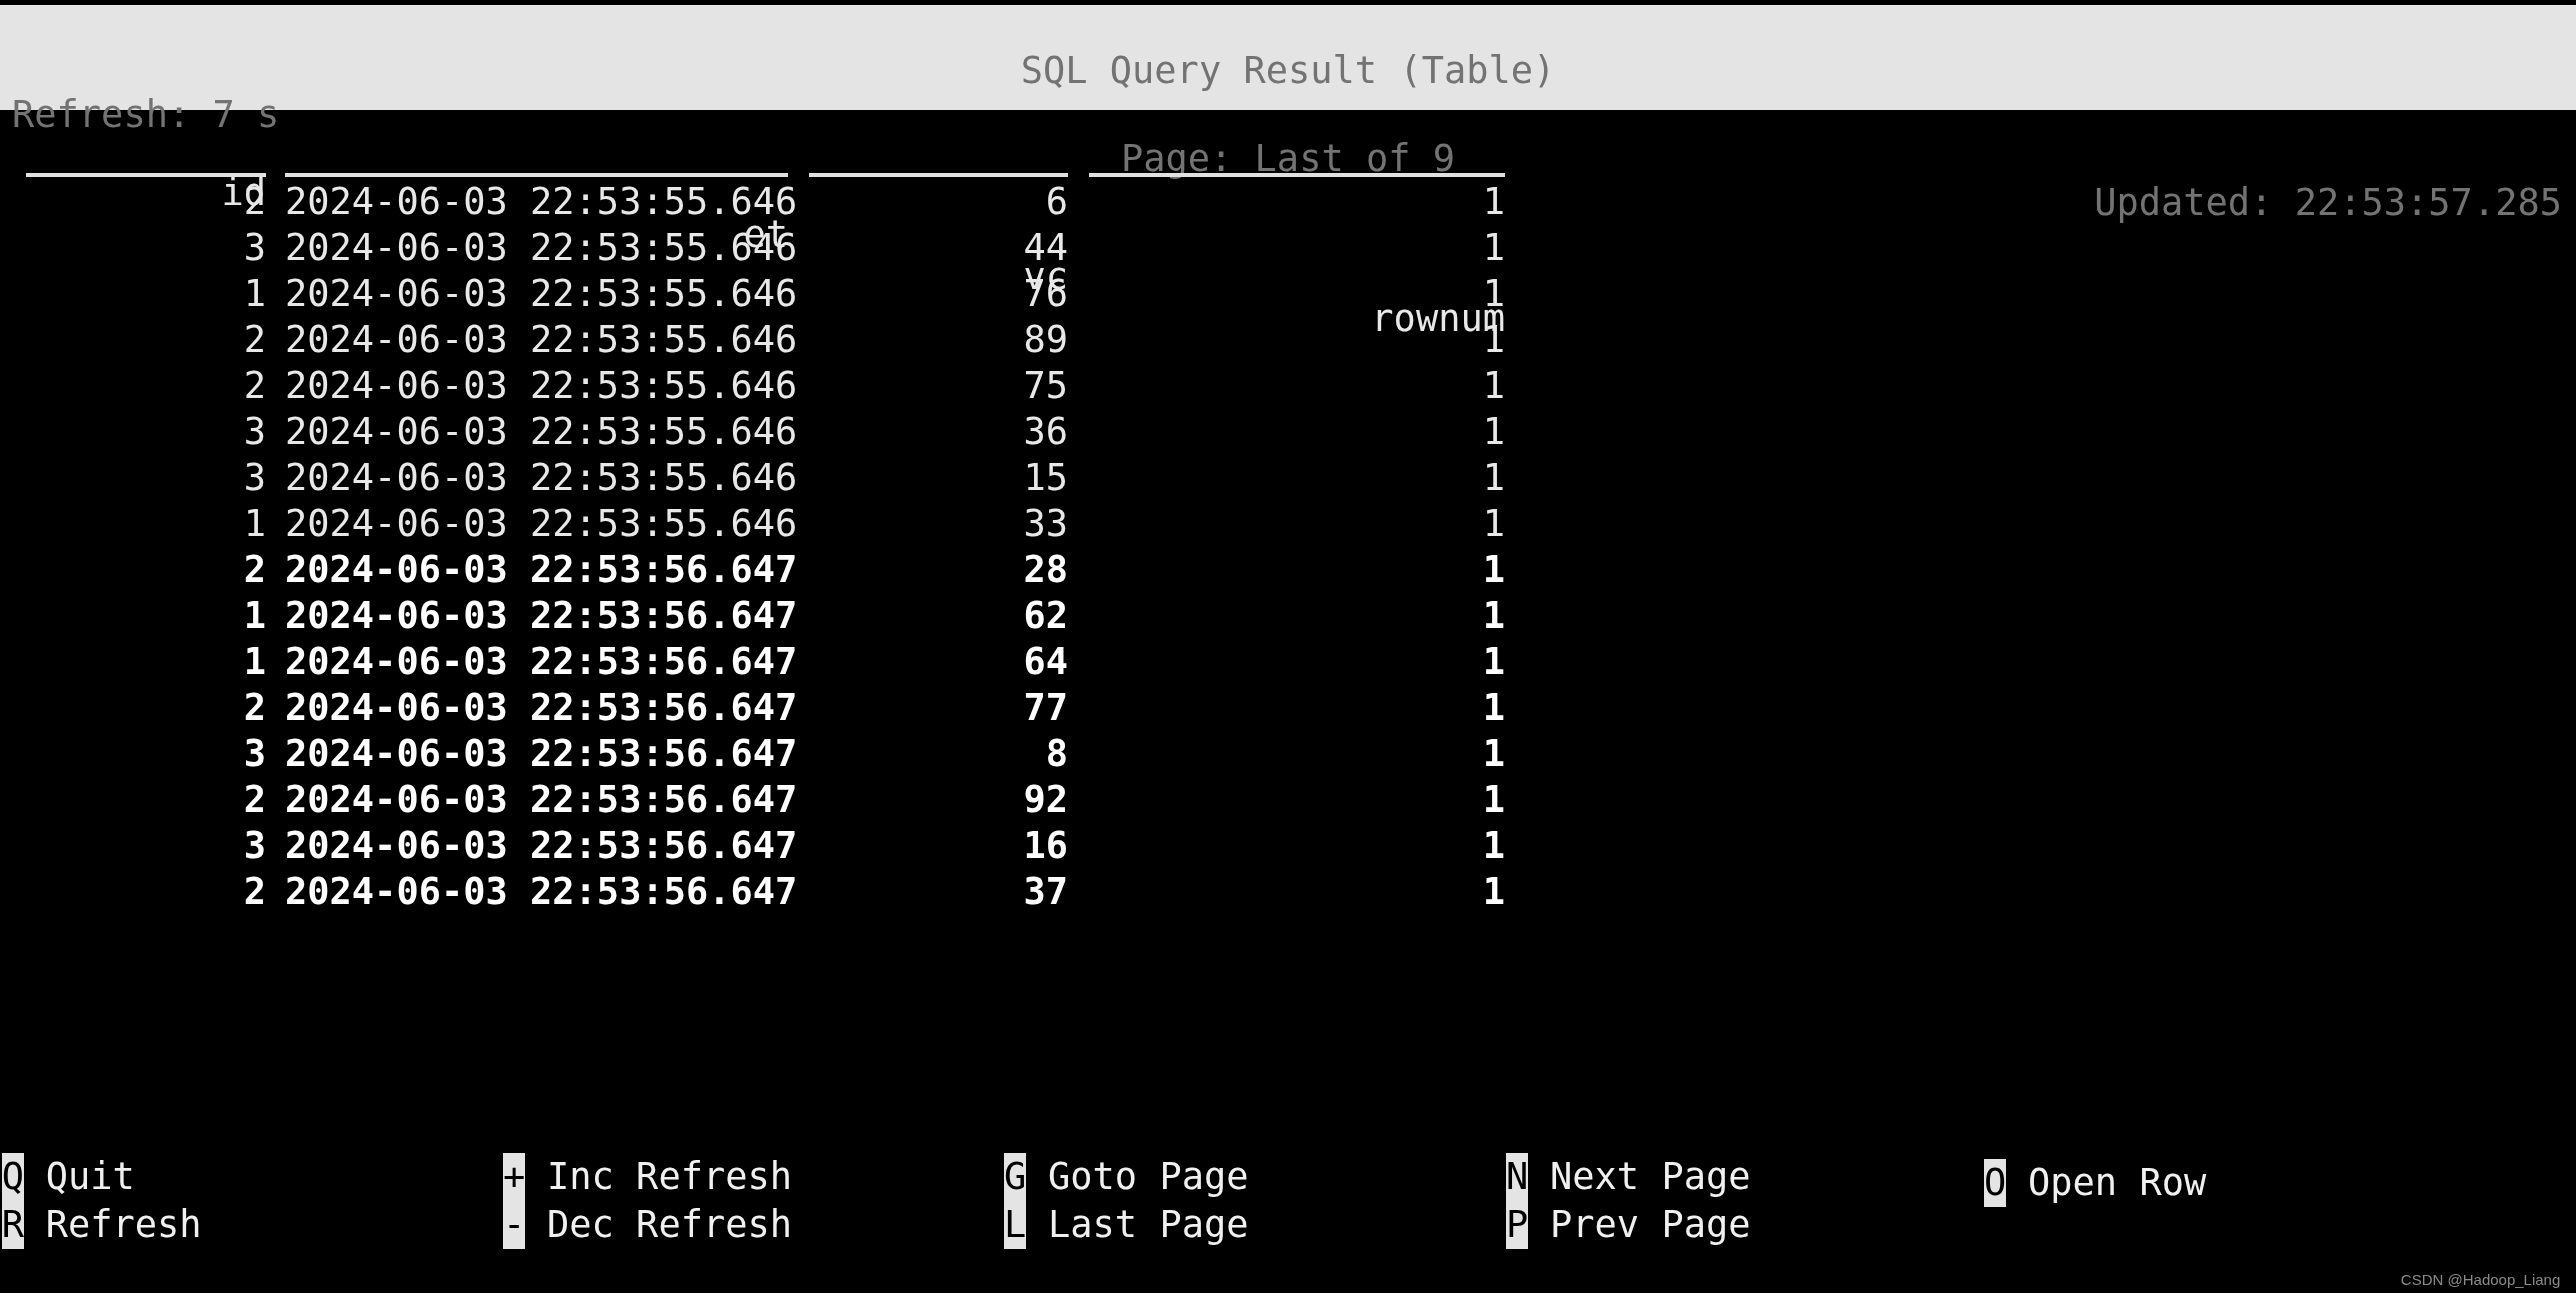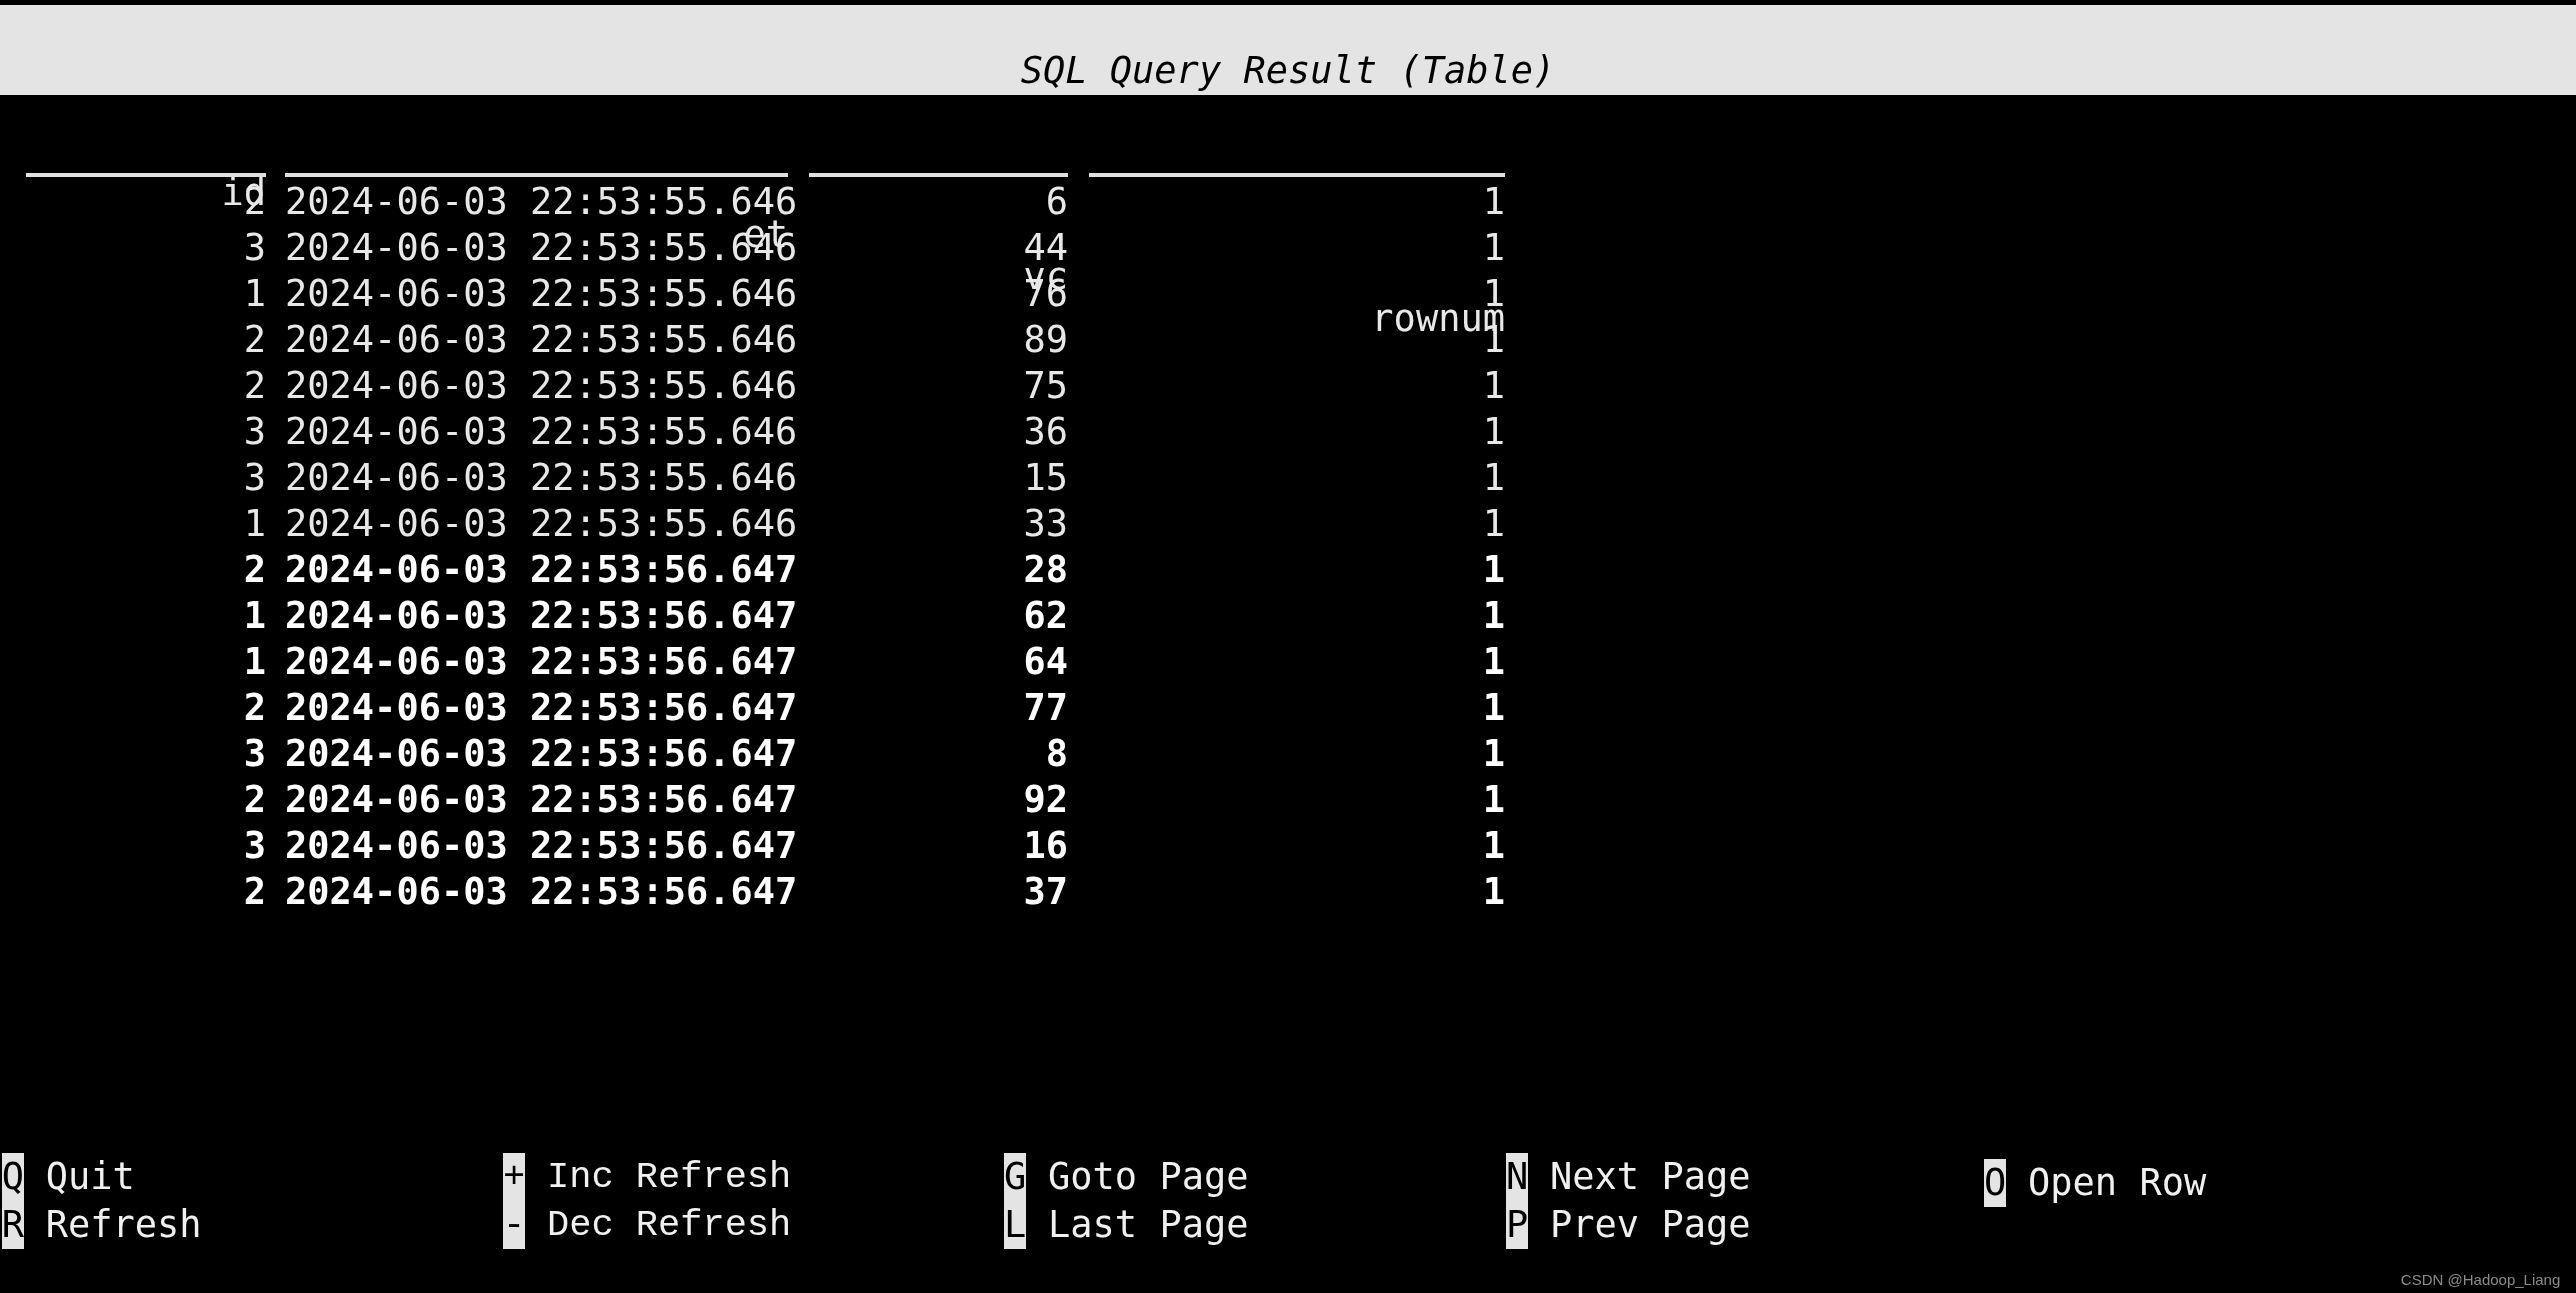--- a/index.html
+++ b/index.html
@@ -15,24 +15,23 @@
     overflow: hidden;
     font-family: "DejaVu Sans Mono", "Liberation Mono", monospace;
   }
 
   
   .header-bar {
     position: absolute;
     left: 0;
     top: 5.2px;
     width: 2576px;
-    height: 90px;
+    height: 105px;
     background: #e4e4e4;
-    color: #000000;
-    font-style: italic;
+    color: #737373;
   }
   .header-line {
     position: absolute;
     left: 0;
     width: 2576px;
     height: 44px;
     line-height: 44px;
     font-size: 37px;
     letter-spacing: 0px;
     white-space: pre;
@@ -136,21 +135,21 @@
     height: 48px;
     vertical-align: top;
   }
   .key-label {
     display: inline-block;
     vertical-align: top;
     padding-left: 22px;
   }
 
   .col-quit   { left: 1.7px; }
-  .col-refr   { left: 503px; font-family: Liberation Mono, monospace; }
+  .col-refr   { left: 503px; }
   .col-page   { left: 1004px; }
   .col-nav    { left: 1506px; }
   .col-open   { left: 1984px; margin-top: 6px; }
 
   
   .watermark {
     position: absolute;
     right: 15.7px;
     bottom: 5.2px;
     font-family: "Liberation Sans", sans-serif;

